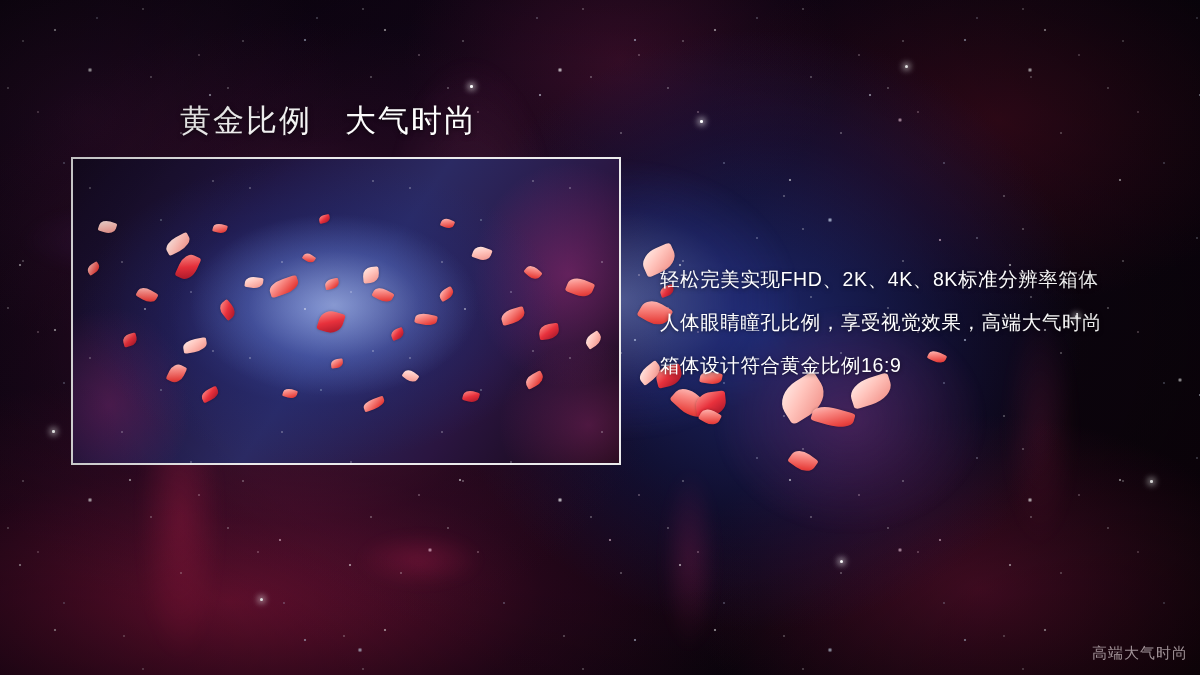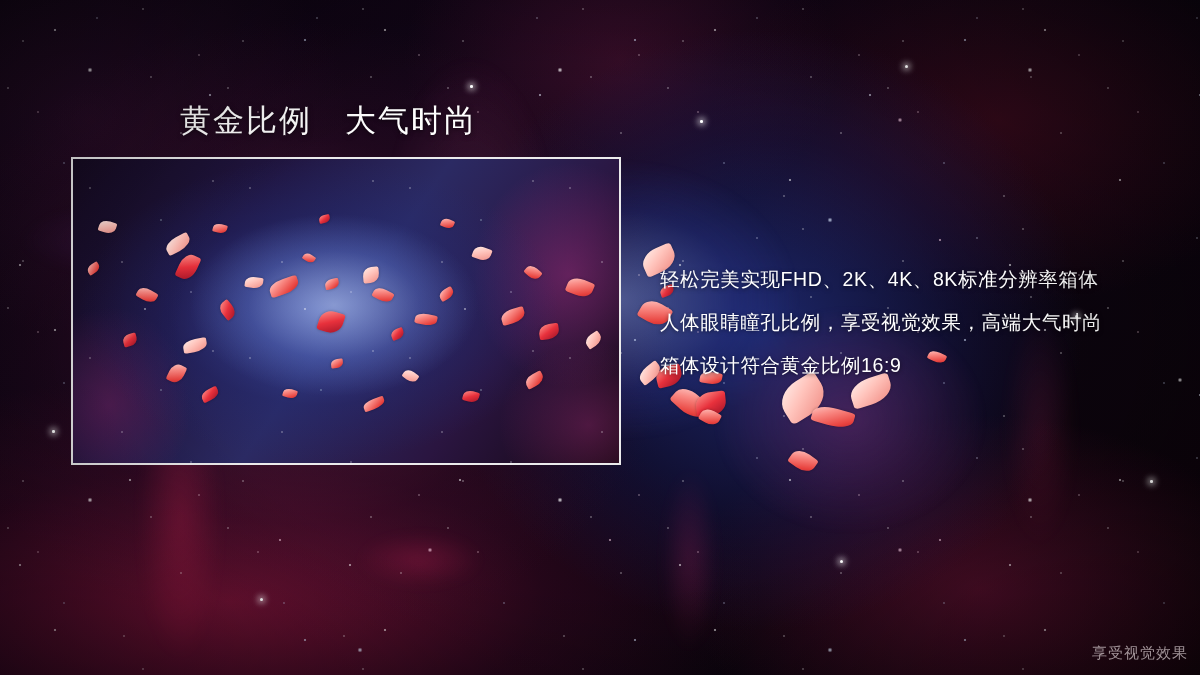--- a/index.html
+++ b/index.html
@@ -217,14 +217,14 @@
   <div class="petal" style="left:928px;top:352px;width:18px;height:10px;transform:rotate(25deg);"></div>
 
   <div id="body-text">
     <div class="line">轻松完美实现FHD、2K、4K、8K标准分辨率箱体</div>
     <div class="line">人体眼睛瞳孔比例，享受视觉效果，高端大气时尚</div>
     <div class="line">箱体设计符合黄金比例16:9</div>
   </div>
 
   <div class="vignette"></div>
 
-  <div id="watermark">享受视觉效果</div>
+  <div id="watermark">高端大气时尚</div>
 </div>
 
 </body></html>

